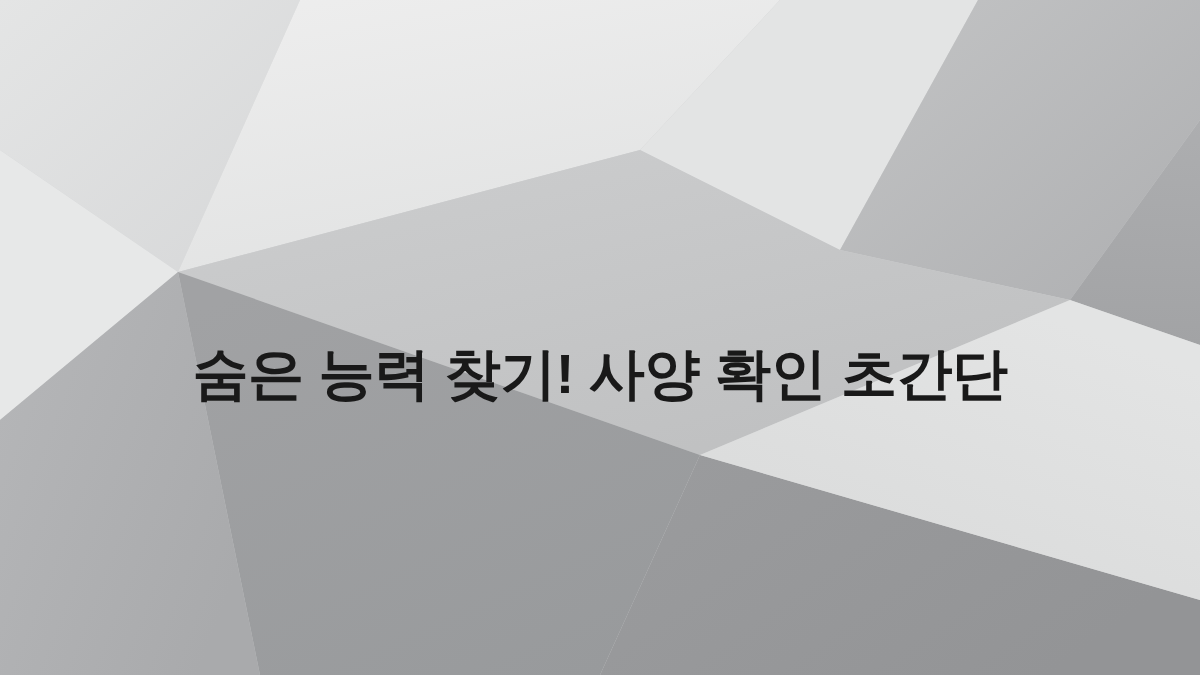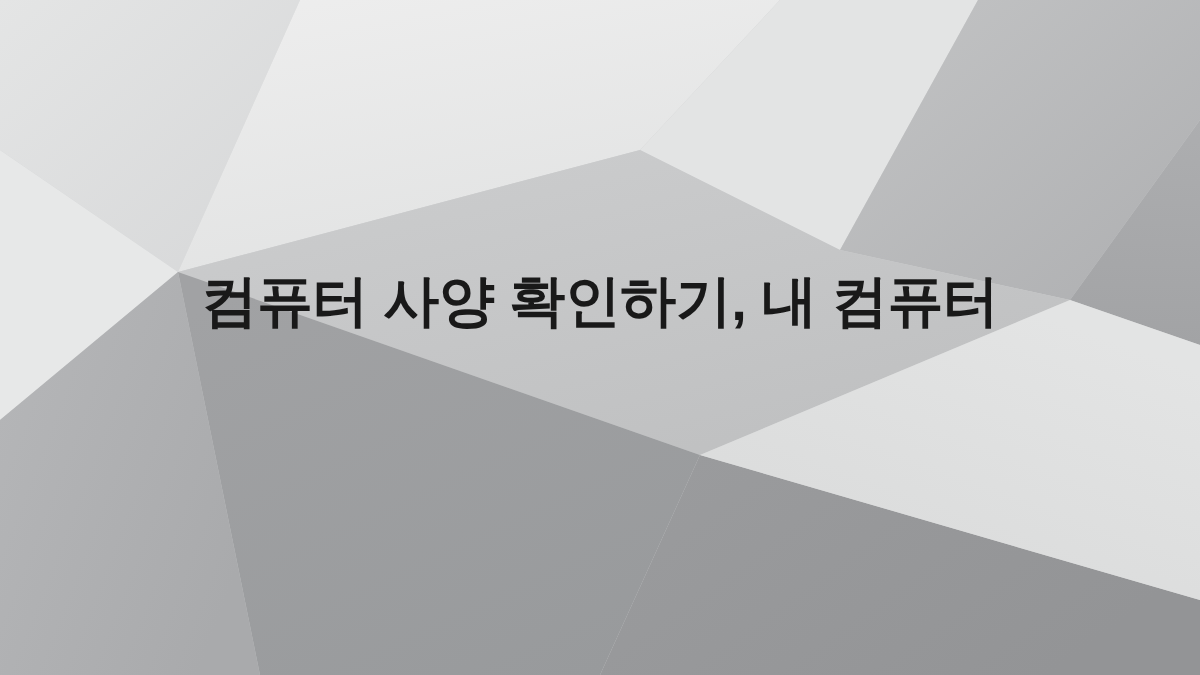--- a/index.html
+++ b/index.html
@@ -99,16 +99,16 @@
     <polygon points="1200,120 1200,345 1070,300" fill="url(#gRightDark)"></polygon>
     <polygon points="0,150 178,272 0,420" fill="#e7e8e8"></polygon>
     <polygon points="178,272 640,150 840,250 1070,300 700,455" fill="url(#gCenter)"></polygon>
     <polygon points="0,420 178,272 260,675 0,675" fill="url(#gLeftLow)"></polygon>
     <polygon points="178,272 700,455 600,675 260,675" fill="url(#gBotLeft)"></polygon>
     <polygon points="600,675 700,455 1200,600 1200,675" fill="url(#gBotCenter)"></polygon>
     <polygon points="700,455 1070,300 1200,345 1200,600" fill="url(#gRightLow)"></polygon>
   </svg>
 
   <div id="overlay">
-    <h1 id="title" style="color: rgb(25, 25, 25); text-align: center;"><span>컴퓨터 사양 확인하기, 내 컴퓨터</span><br><br></h1>
+    <h1 id="title" style="color: rgb(25, 25, 25); text-align: center;"><br><span>숨은 능력 찾기! 사양 확인 초간단</span><br></h1>
   </div>
 
 </div>
 
 </body></html>

